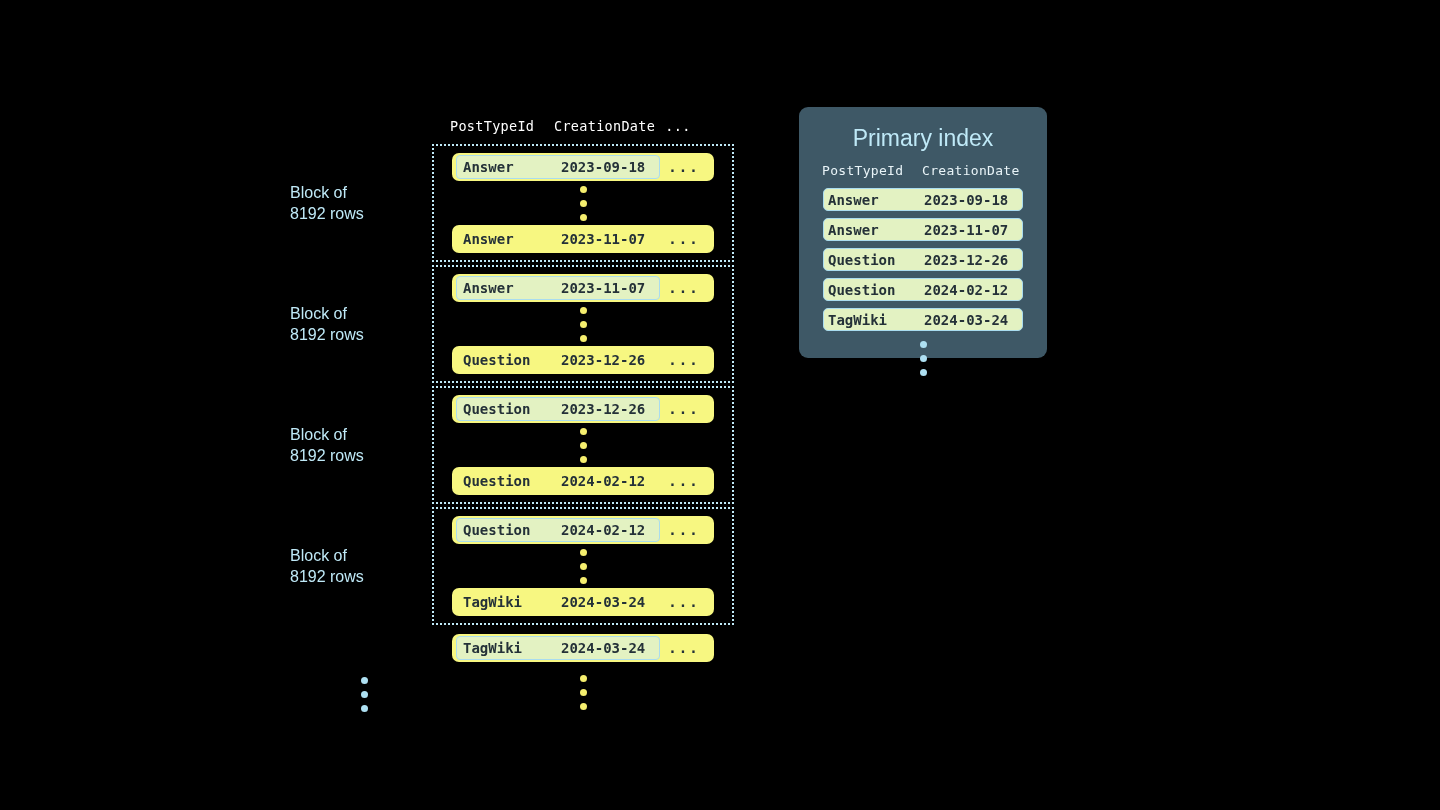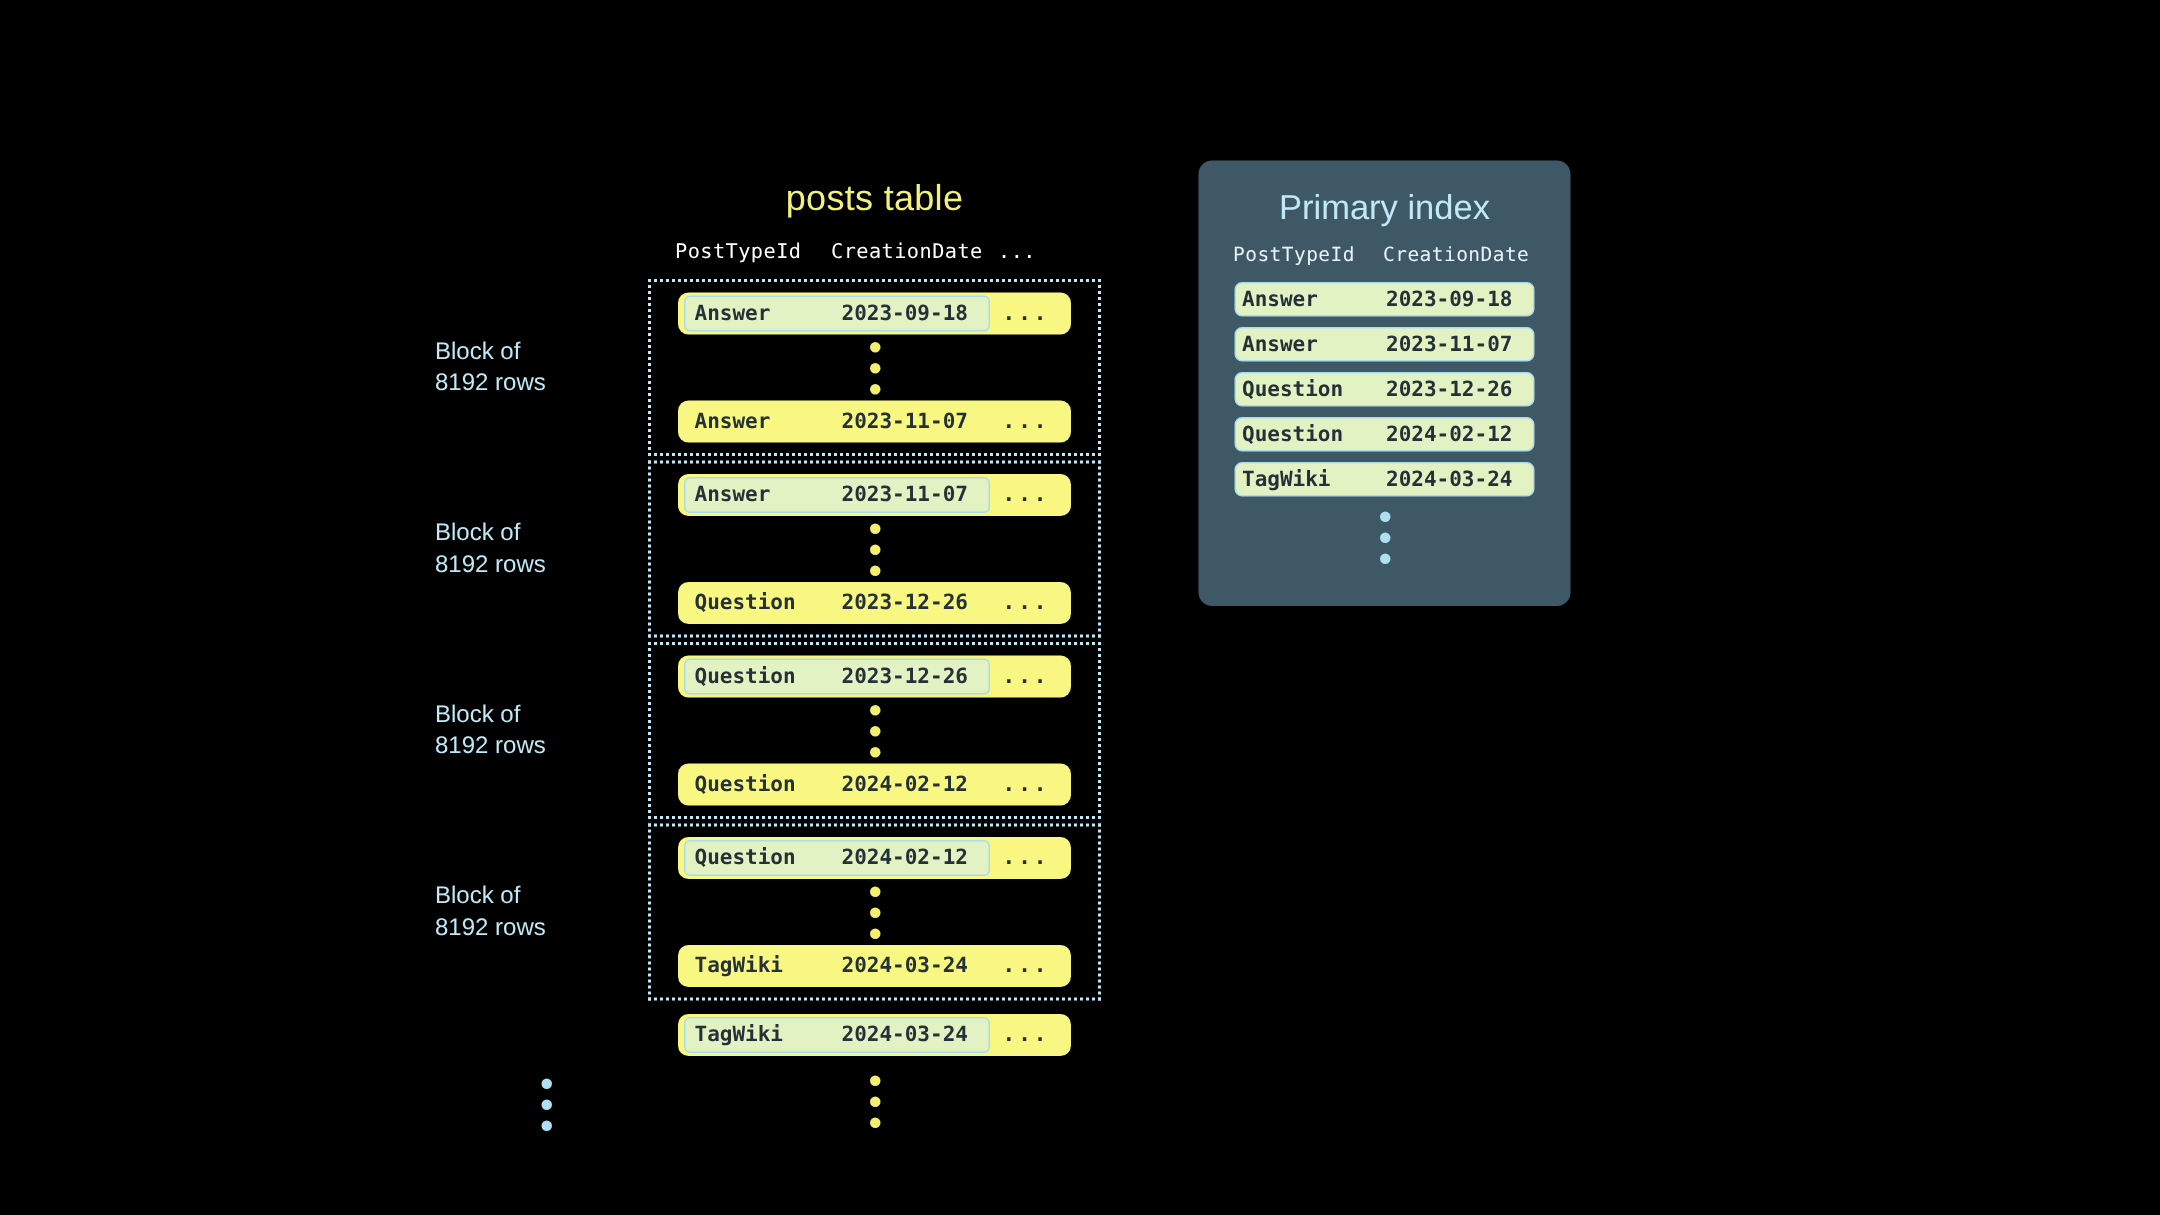--- a/index.html
+++ b/index.html
@@ -141,21 +141,21 @@
     left: -71px;
     top: 2px;
   }
 
   
   #primary-index-panel {
     position: absolute;
     left: 799px;
     top: 107px;
     width: 248px;
-    height: 297px;
+    height: 251px;
     background: #3e5866;
     border-radius: 9px;
     padding-top: 16px;
   }
 
   #primary-index-title {
     color: #bfe9f7;
     font-size: 23px;
     text-align: center;
     line-height: 30px;
@@ -191,21 +191,20 @@
   #primary-index-dots {
     margin-top: 2px;
     height: 40px;
   }
 </style>
 </head>
 <body>
 
 <div id="posts-table-group">
 
-  <div id="posts-table-title">posts table</div>
 
   <div class="col-headers">
     <span class="h-type">PostTypeId</span>
     <span class="h-date">CreationDate</span>
     <span class="h-dots">...</span>
   </div>
 
   <div id="blocks-stack">
 
     <div class="block">

